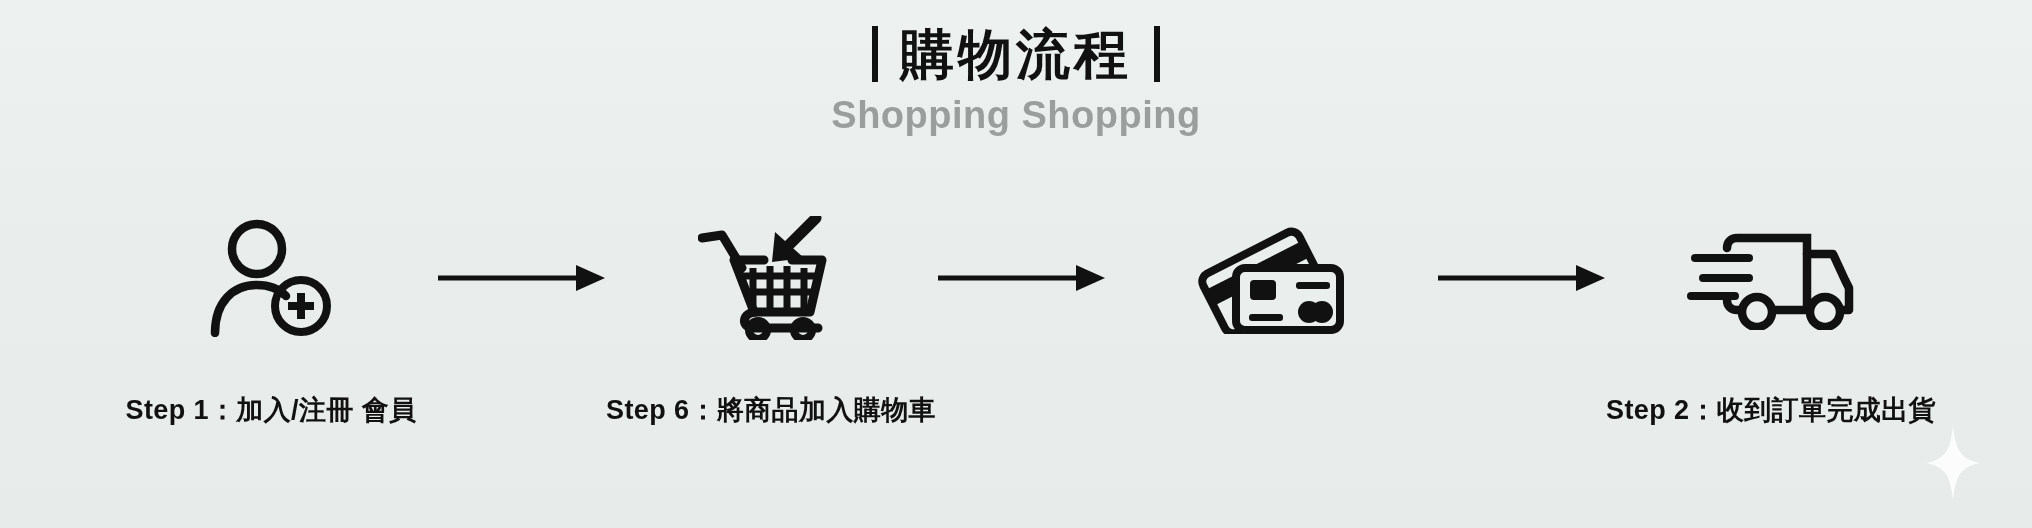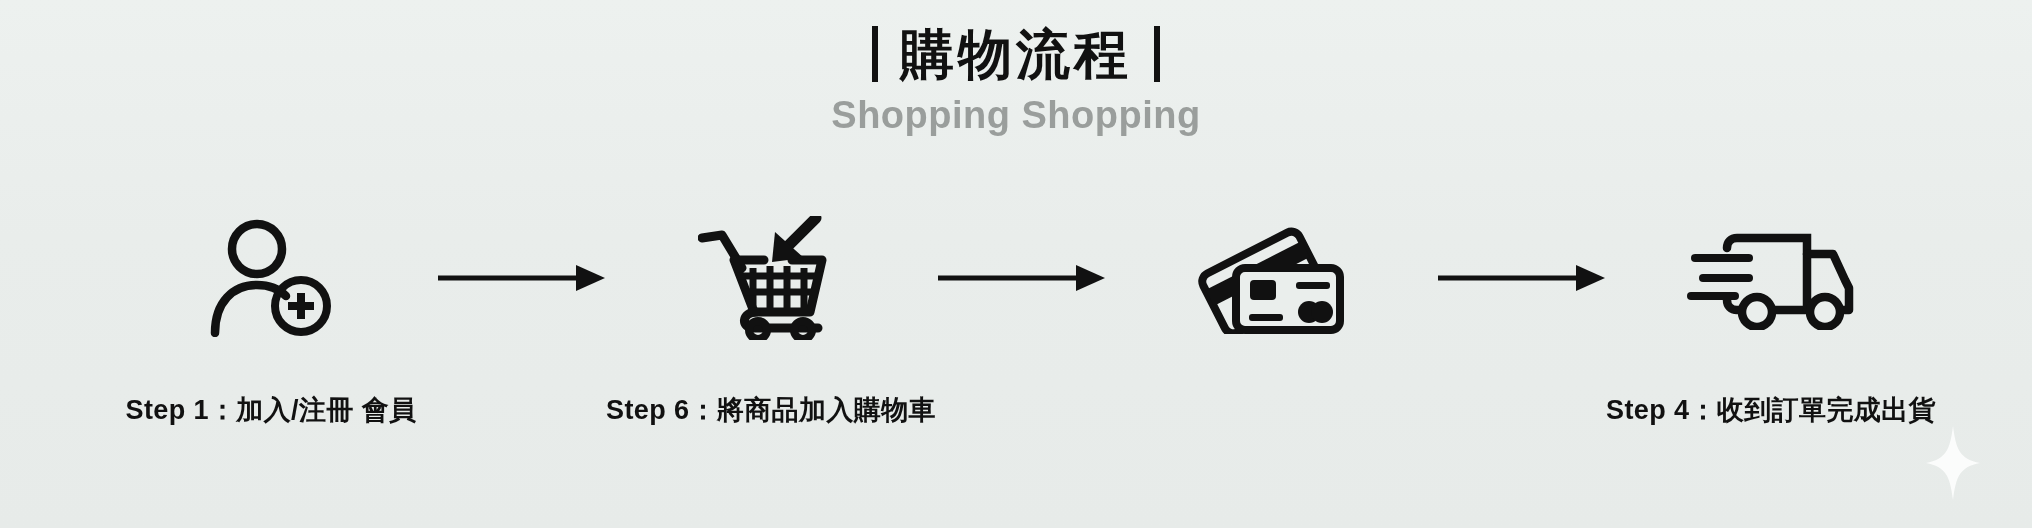--- a/index.html
+++ b/index.html
@@ -234,21 +234,21 @@
           <path d="M122 28 H148 L160 54 L164 62 V84 H122" fill="none" stroke="#111111" stroke-width="8.5" stroke-linejoin="round" stroke-linecap="round"></path>
 
           <circle cx="72" cy="86" r="15" fill="#eaeeec" stroke="#111111" stroke-width="8.5"></circle>
           <circle cx="140" cy="86" r="15" fill="#eaeeec" stroke="#111111" stroke-width="8.5"></circle>
 
           <rect x="6" y="28" width="62" height="8" rx="4" fill="#111111"></rect>
           <rect x="14" y="48" width="54" height="8" rx="4" fill="#111111"></rect>
           <rect x="2" y="66" width="52" height="8" rx="4" fill="#111111"></rect>
         </svg>
       </div>
-      <div class="step-label">Step 4：收到訂單完成出貨</div>
+      <div class="step-label">Step 2：收到訂單完成出貨</div>
     </div>
 
   </div>
 
   <svg class="sparkle" viewBox="0 0 54 74">
     <path d="M27 0 C30 24 34 33 54 37 C34 41 30 50 27 74 C24 50 20 41 0 37 C20 33 24 24 27 0 Z" fill="#ffffff" opacity="0.9"></path>
   </svg>
 
 </div>
 

